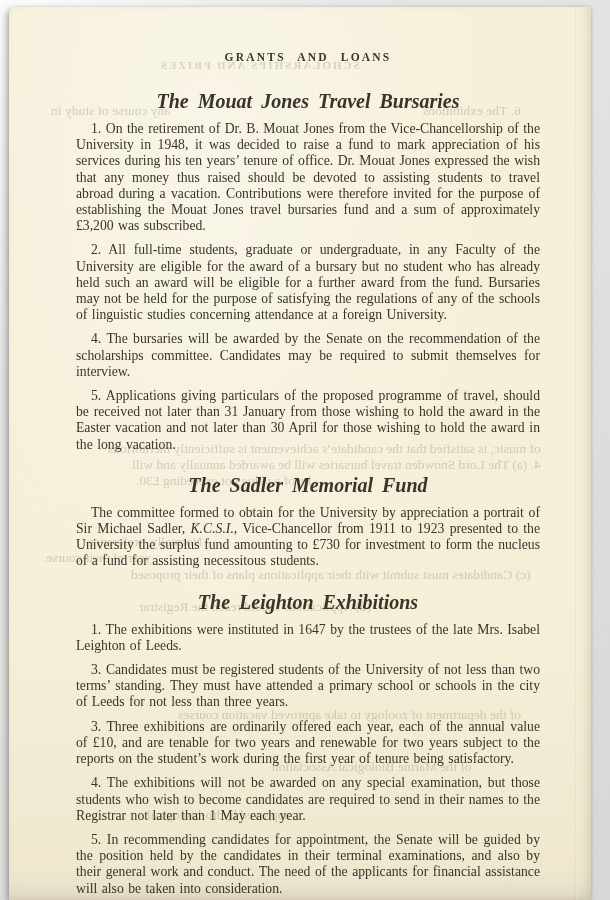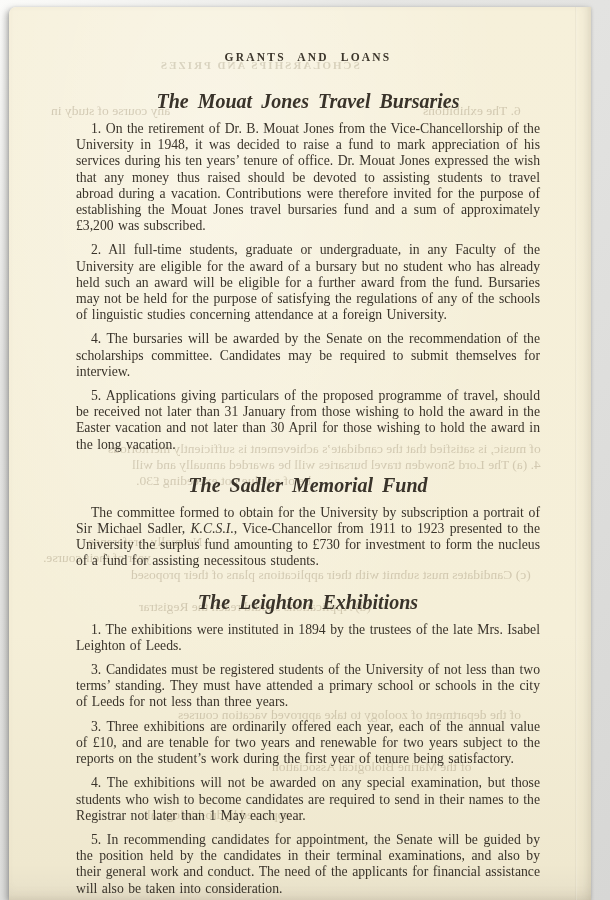--- a/index.html
+++ b/index.html
@@ -130,26 +130,26 @@
       <div>
         <h2 class="sec-title first">The Mouat Jones Travel Bursaries</h2>
         <p class="body-par">1.  On the retirement of Dr. B. Mouat Jones from the Vice-Chancellorship of the University in 1948, it was decided to raise a fund to mark appreciation of his services during his ten years’ tenure of office. Dr. Mouat Jones expressed the wish that any money thus raised should be devoted to assisting students to travel abroad during a vacation. Contributions were therefore invited for the purpose of establishing the Mouat Jones travel bursaries fund and a sum of approximately £3,200 was subscribed.</p>
         <p class="body-par">2.  All full-time students, graduate or undergraduate, in any Faculty of the University are eligible for the award of a bursary but no student who has already held such an award will be eligible for a further award from the fund. Bursaries may not be held for the purpose of satisfying the regulations of any of the schools of linguistic studies concerning attendance at a foreign University.</p>
         <p class="body-par">4.  The bursaries will be awarded by the Senate on the recommendation of the scholarships committee.  Candidates may be required to submit themselves for interview.</p>
         <p class="body-par">5.  Applications giving particulars of the proposed programme of travel, should be received not later than 31 January from those wishing to hold the award in the Easter vacation and not later than 30 April for those wishing to hold the award in the long vacation.</p>
       </div>
 
       <div>
         <h2 class="sec-title">The Sadler Memorial Fund</h2>
-        <p class="body-par"><span>The committee formed to obtain for the University by subscription a portrait of Sir Michael Sadler, </span><span class="kcsi">K.C.S.I.</span><span>, Vice-Chancellor from 1911 to 1923 presented to the University the surplus fund amounting to £730 for investment to form the nucleus of a fund for assisting necessitous students.</span></p>
+        <p class="body-par"><span>The committee formed to obtain for the University by appreciation a portrait of Sir Michael Sadler, </span><span class="kcsi">K.C.S.I.</span><span>, Vice-Chancellor from 1911 to 1923 presented to the University the surplus fund amounting to £730 for investment to form the nucleus of a fund for assisting necessitous students.</span></p>
       </div>
 
       <div>
         <h2 class="sec-title">The Leighton Exhibitions</h2>
-        <p class="body-par">1.  The exhibitions were instituted in 1894 by the trustees of the late Mrs. Isabel Leighton of Leeds.</p>
+        <p class="body-par">1.  The exhibitions were instituted in 1647 by the trustees of the late Mrs. Isabel Leighton of Leeds.</p>
         <p class="body-par">3.  Candidates must be registered students of the University of not less than two terms’ standing. They must have attended a primary school or schools in the city of Leeds for not less than three years.</p>
         <p class="body-par">3.  Three exhibitions are ordinarily offered each year, each of the annual value of £10, and are tenable for two years and renewable for two years subject to the reports on the student’s work during the first year of tenure being satisfactory.</p>
         <p class="body-par">4.  The exhibitions will not be awarded on any special examination, but those students who wish to become candidates are required to send in their names to the Registrar not later than 1 May each year.</p>
         <p class="body-par">5.  In recommending candidates for appointment, the Senate will be guided by the position held by the candidates in their terminal examinations, and also by their general work and conduct. The need of the applicants for financial assistance will also be taken into consideration.</p>
       </div>
 
       <div class="page-number">685</div>
     </div>
   </div>
 </div>

